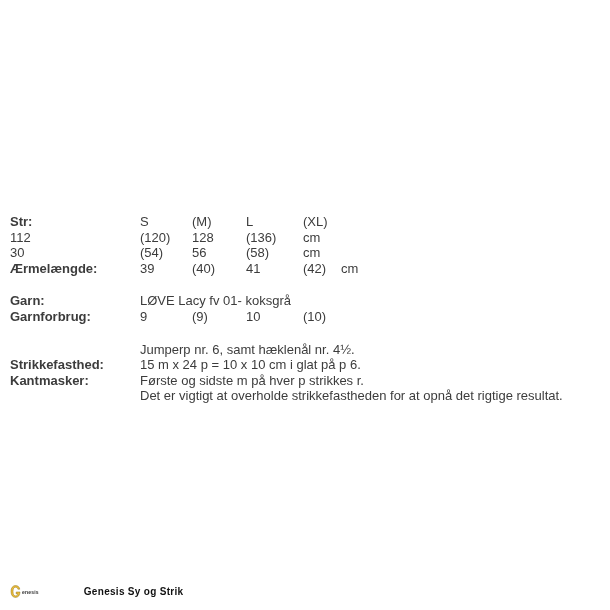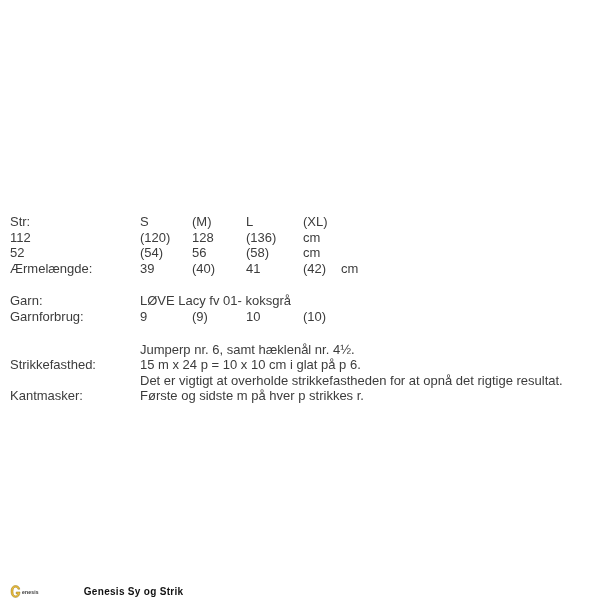--- a/index.html
+++ b/index.html
@@ -20,21 +20,21 @@
     left: 10px; top: 214px;
     width: 598px;
     font-size: 13px;
     line-height: 15.6px;
     white-space: nowrap;
   }
   .grid-row {
     display: grid;
     grid-template-columns: 130px 52px 54px 57px 38px auto;
   }
-  .label { font-weight: normal; }
+  .label { font-weight: bold; }
   .cell { font-weight: normal; }
   .span-value { grid-column: 2 / -1; }
   .gap { height: 17px; }
   .footer {
     position: absolute;
     left: 10px; top: 584px;
     height: 15px;
     display: flex;
     align-items: center;
   }
@@ -75,21 +75,21 @@
       <span class="cell"></span>
     </div>
     <div class="grid-row">
       <span class="cell">112</span>
       <span class="cell">(120)</span>
       <span class="cell">128</span>
       <span class="cell">(136)</span>
       <span class="cell">cm</span>
     </div>
     <div class="grid-row">
-      <span class="cell">52</span>
+      <span class="cell">30</span>
       <span class="cell">(54)</span>
       <span class="cell">56</span>
       <span class="cell">(58)</span>
       <span class="cell">cm</span>
     </div>
     <div class="grid-row">
       <span class="label">Ærmelængde:</span>
       <span class="cell">39</span>
       <span class="cell">(40)</span>
       <span class="cell">41</span>
@@ -114,26 +114,26 @@
     <div class="gap"></div>
 
     <div class="grid-row">
       <span class="cell span-value">Jumperp nr. 6, samt hæklenål nr. 4½.</span>
     </div>
     <div class="grid-row">
       <span class="label">Strikkefasthed:</span>
       <span class="cell span-value">15 m x 24 p = 10 x 10 cm i glat på p 6.</span>
     </div>
     <div class="grid-row">
+      <span class="label">Kantmasker:</span>
+      <span class="cell span-value">Første og sidste m på hver p strikkes r.</span>
+    </div>
+    <div class="grid-row">
       <span class="label"></span>
       <span class="cell span-value">Det er vigtigt at overholde strikkefastheden for at opnå det rigtige resultat.</span>
-    </div>
-    <div class="grid-row">
-      <span class="label">Kantmasker:</span>
-      <span class="cell span-value">Første og sidste m på hver p strikkes r.</span>
     </div>
 
   </div>
 
   <div class="footer">
     <span class="logo-lockup">
       <svg width="11" height="13" viewBox="0 0 11 13">
         <path d="M5.5 0.6 C2.6 0.6 1 3.0 1 6.5 C1 10.4 3.0 12.4 5.5 12.4 C8.2 12.4 10 10.4 10 7.0 L6.2 7.0 L6.2 8.9 L7.9 8.9 C7.6 10.2 6.8 10.9 5.6 10.9 C3.9 10.9 3.0 9.2 3.0 6.5 C3.0 3.8 3.9 2.2 5.6 2.2 C6.9 2.2 7.6 3.0 7.9 4.2 L9.8 4.2 C9.4 2.0 8.0 0.6 5.5 0.6 Z" fill="#f0bf3a" stroke="#8a7320" stroke-width="0.5"></path>
       </svg>
       <span class="logo-word">enesis</span>

